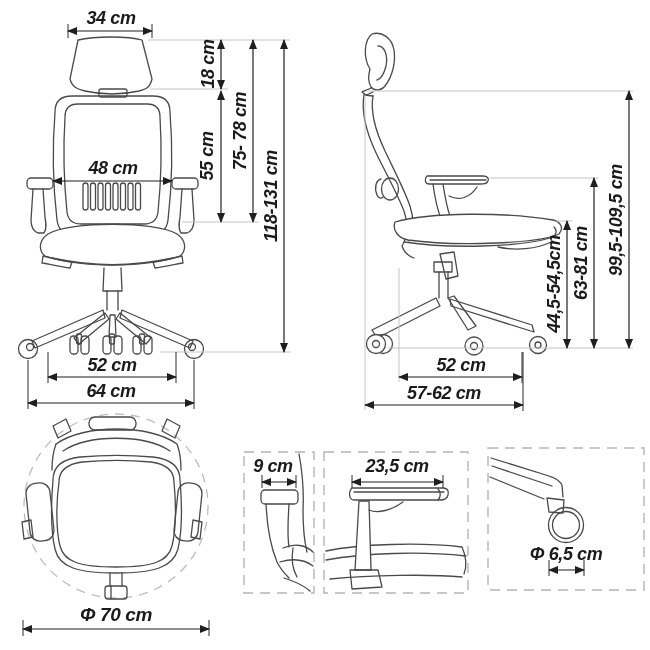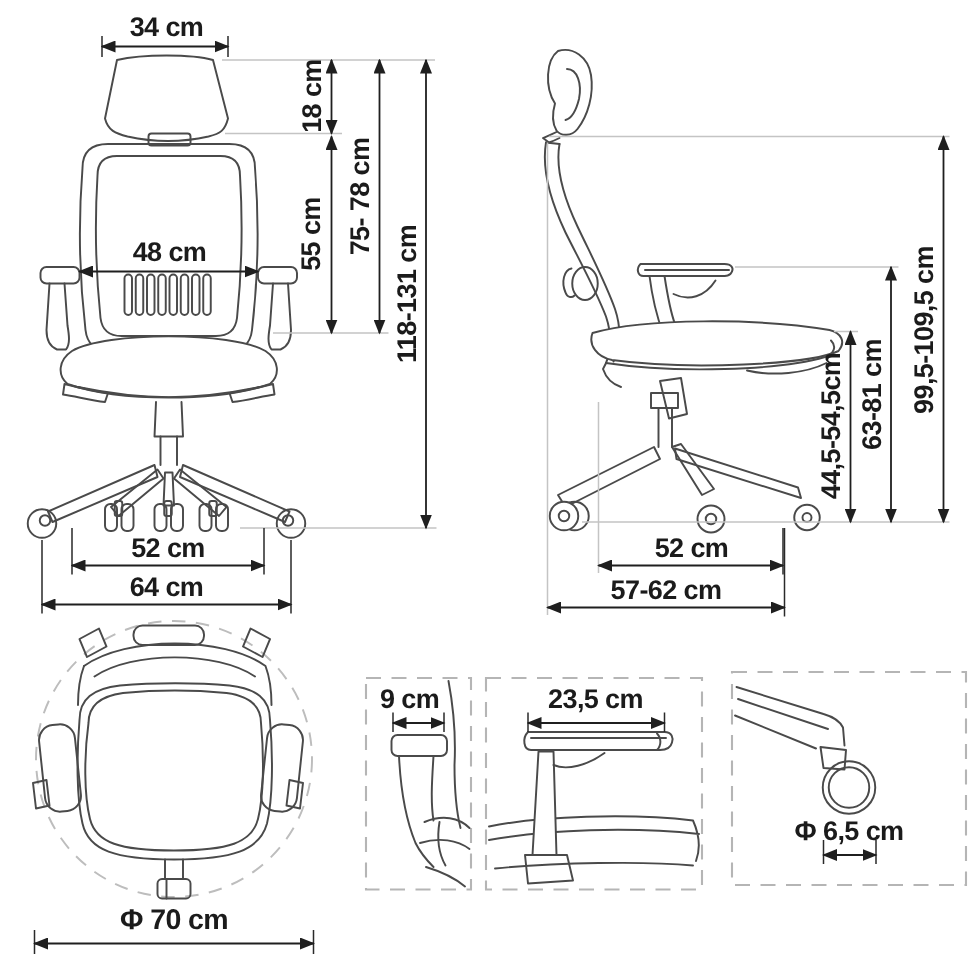--- a/index.html
+++ b/index.html
@@ -1,16 +1,16 @@
 <!DOCTYPE html>
 <html><head>
 <meta charset="utf-8">
 <style>
   html,body{margin:0;padding:0;background:#ffffff;}
-  .stage{position:relative;width:650px;height:650px;background:#fff;overflow:hidden;}
+  .stage{position:relative;width:650px;height:650px;background:#fff;overflow:hidden;font-style:italic;}
   svg{display:block;}
   .art path,.art rect,.art circle,.art ellipse,.art line{
     stroke:#4a4a4a;fill:none;stroke-width:1.3;stroke-linecap:round;stroke-linejoin:round;}
   .art .fw{fill:#ffffff;}
   .dim{stroke:#1f1f1f;stroke-width:1.2;fill:none;}
   .tick{stroke:#2a2a2a;stroke-width:1;fill:none;}
   .ext{stroke:#c4c4c4;stroke-width:1;fill:none;}
   .dash{stroke:#b5b5b5;fill:none;stroke-width:1.4;stroke-dasharray:10 7;}
   .dashc{stroke:#bdbdbd;fill:none;stroke-width:1.3;stroke-dasharray:9 7;}
   text.lbl{font-family:"Liberation Sans",sans-serif;font-weight:700;font-size:18px;

